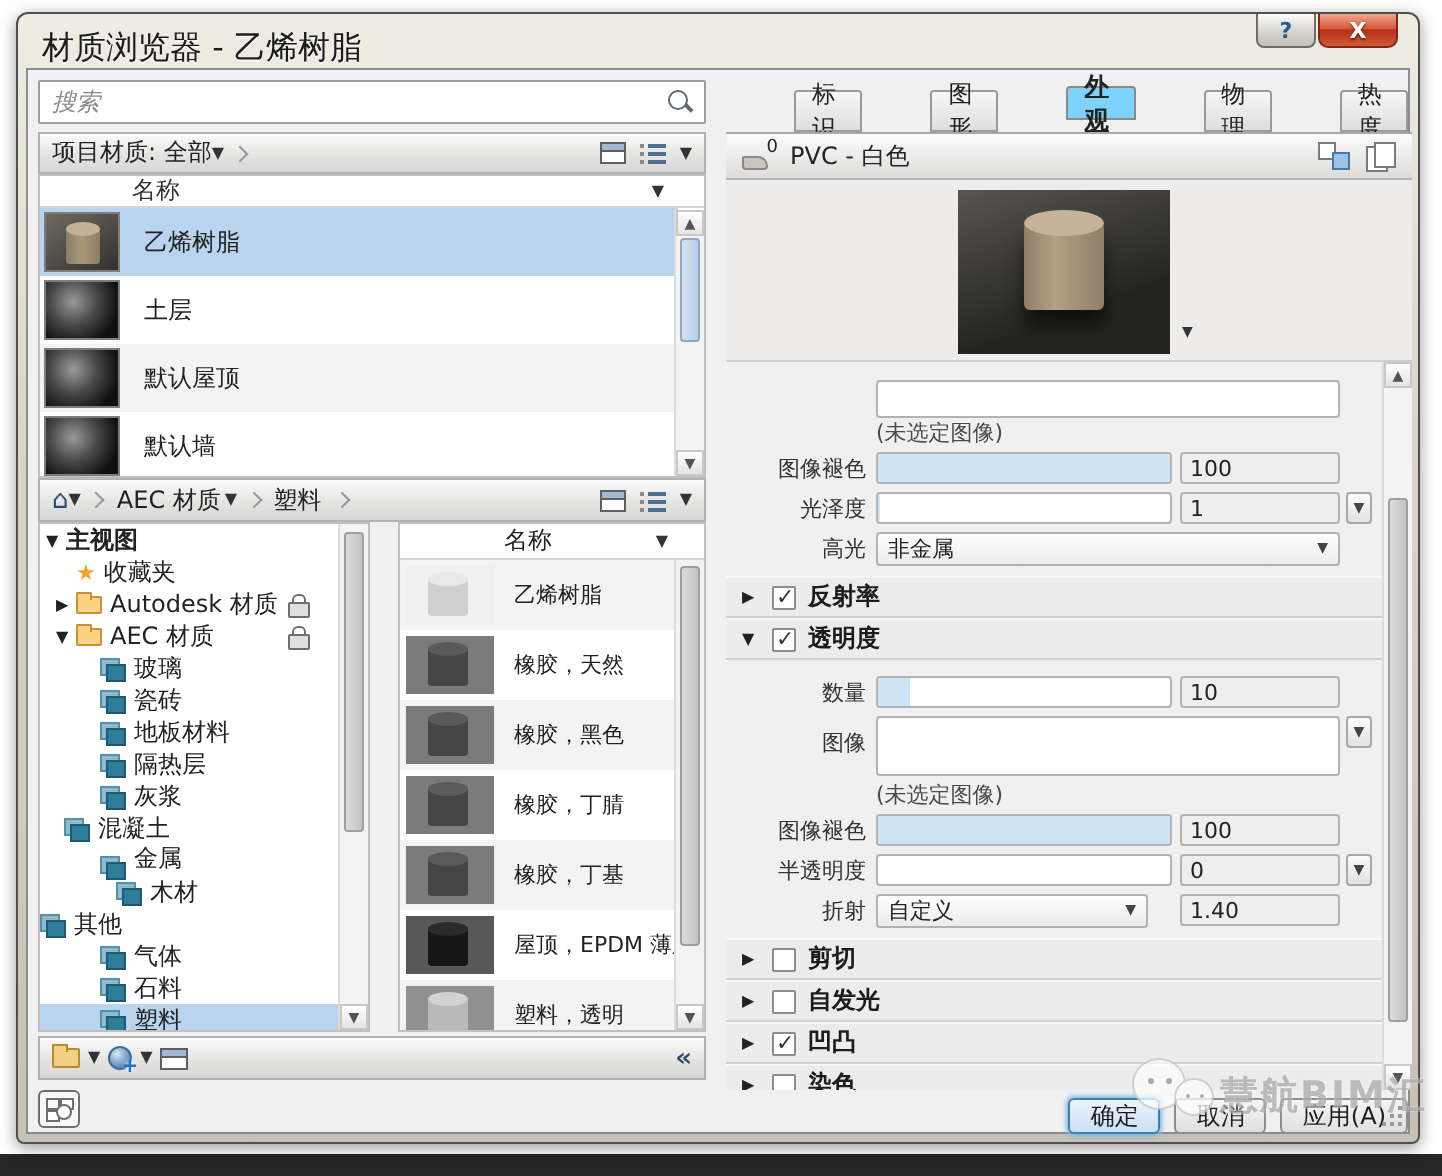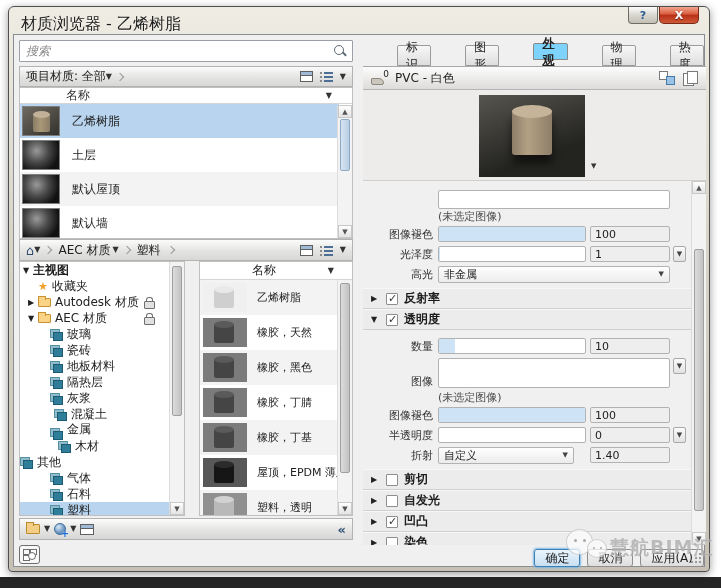--- a/index.html
+++ b/index.html
@@ -290,21 +290,21 @@
               <span>地板材料</span>
             </div>
           <div class="trow" style="padding-left:30px;">
               <span class="catico"></span>
               <span>隔热层</span>
             </div>
           <div class="trow" style="padding-left:30px;">
               <span class="catico"></span>
               <span>灰浆</span>
             </div>
-          <div class="trow" style="padding-left:34px;">
+          <div class="trow" style="padding-left:12px;">
               <span class="catico"></span>
               <span>混凝土</span>
             </div>
           <div class="trow" style="padding-left:30px;align-items:flex-end;">
               <span class="catico"></span>
               <span>金属</span>
             </div>
           <div class="trow" style="padding-left:38px;">
               <span class="catico"></span>
               <span>木材</span>
@@ -461,21 +461,21 @@
 
         <div class="gap4"></div>
         <div class="prop-row">
           <span class="plab">数量</span>
           <span class="slider">
               <span class="fill" style="width:11%;"></span>
             </span>
           <span class="vbox">10</span>
         </div>
         <div class="prop-row" style="height:30px; align-items:flex-start;">
-          <span class="plab" style="margin-top:16px;">图像</span>
+          <span class="plab" style="margin-top:6px;">图像</span>
           <span class="imgbox big"></span>
           <span class="extdd">▼</span>
         </div>
         <div class="noimg">(未选定图像)</div>
         <div class="prop-row">
           <span class="plab">图像褪色</span>
           <span class="slider">
               <span class="fill" style="width:100%;"></span>
             </span>
           <span class="vbox">100</span>

